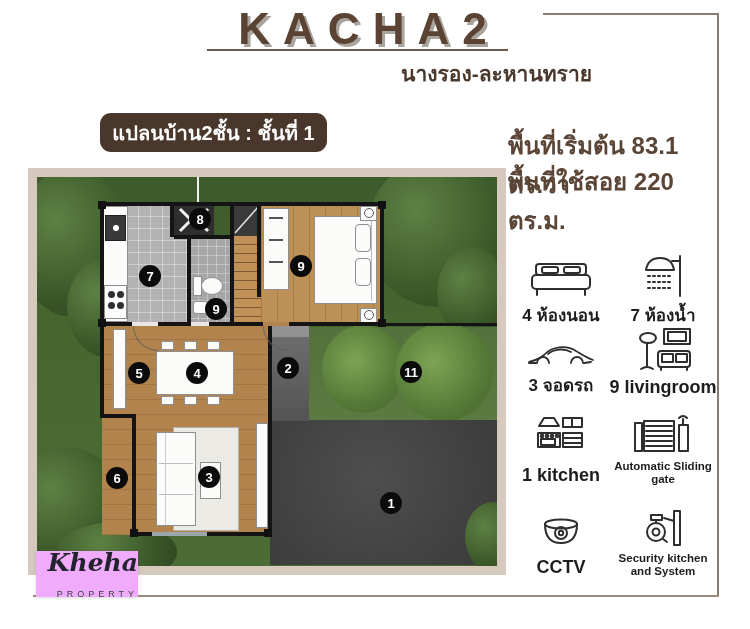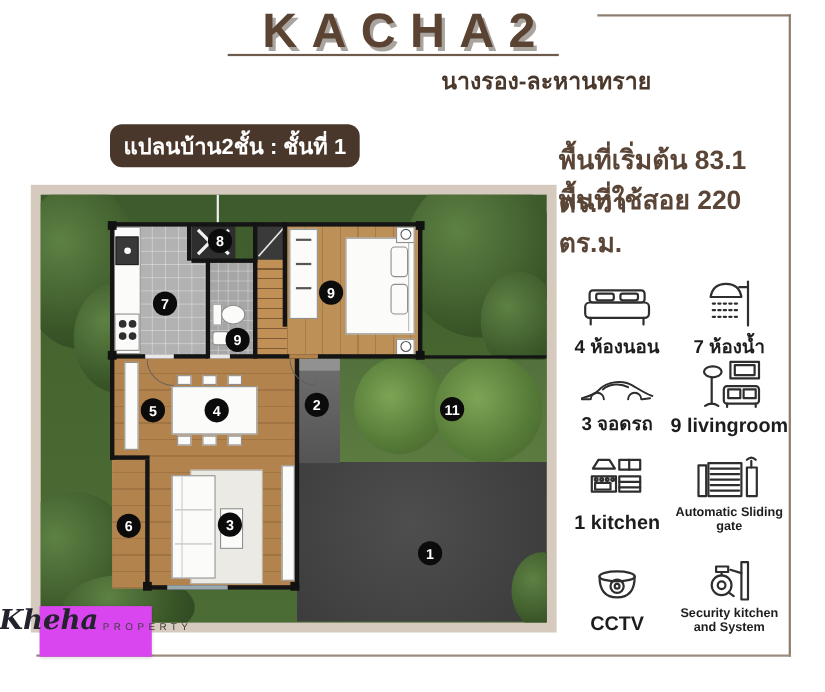--- a/index.html
+++ b/index.html
@@ -82,22 +82,22 @@
   .pipe{left:160px;top:0;width:2px;height:27px;background:#eee;}
 
   .marker{
     position:absolute;width:22px;height:22px;border-radius:50%;background:#0b0b0b;
     color:#fff;font-size:13px;font-weight:700;display:flex;align-items:center;
     justify-content:center;z-index:6;
   }
 
   
   .logo-box{
-    left:36px;top:551px;width:102px;height:46px;background:#d946ef;z-index:8;
-    display:flex;flex-direction:row;align-items:flex-start;justify-content:center;
+    left:36px;top:551px;width:102px;height:46px;background:#f0abfc;z-index:8;
+    display:flex;flex-direction:column;align-items:flex-end;justify-content:center;
     box-shadow:0 1px 3px rgba(0,0,0,.15);
   }
   .logo-script{font-family:"DejaVu Serif", serif;font-style:italic;font-weight:700;
     font-size:25px;color:#23232e;line-height:1;}
   .logo-tag{font-size:9px;letter-spacing:4px;color:#3f3f3f;margin-top:14px;padding-left:4px;}
 
   
   .features{
     left:513px;top:258px;width:204px;height:322px;display:grid;
     grid-template-columns:96px 108px;grid-template-rows:70px 70px 88px 92px;

